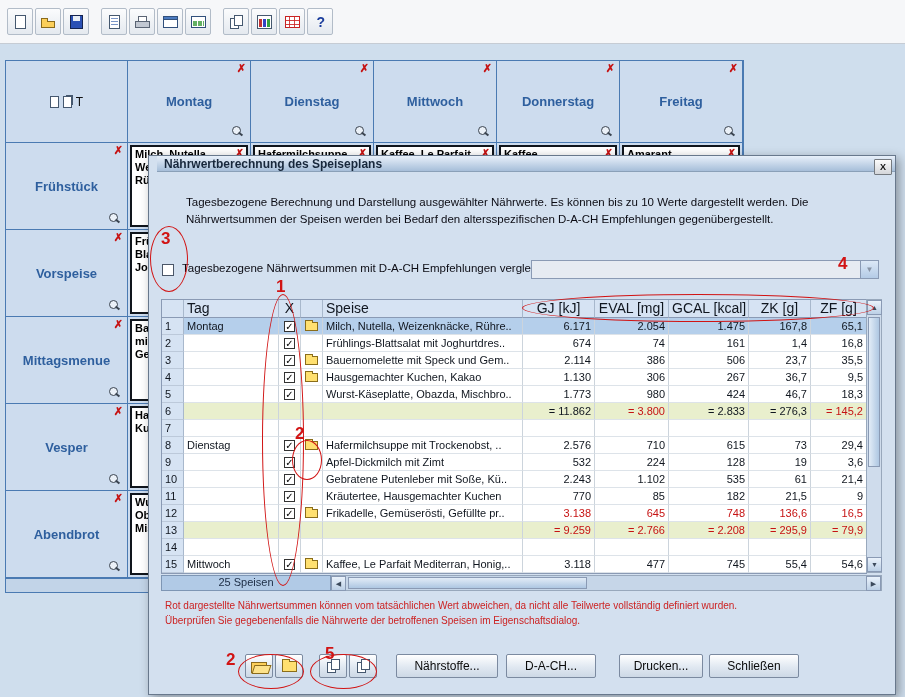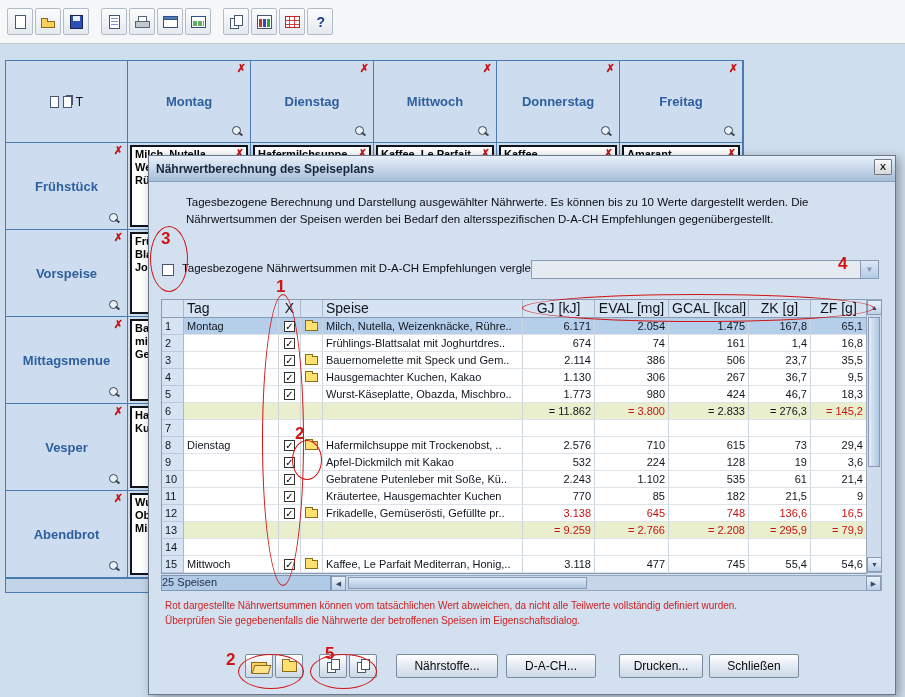--- a/index.html
+++ b/index.html
@@ -45,21 +45,21 @@
   .corner{display:flex;align-items:center;justify-content:center;gap:4px}
   .pg-ic{width:9px;height:12px;background:#fff;border:1px solid #45586f;display:inline-block}
   .pg-ic.p2{box-shadow:2px -2px 0 -1px #45586f}
   .cornerT{font-size:12px;color:#111}
   .dish{position:absolute;left:2px;top:2px;right:2px;bottom:2px;background:#fff;border:2px solid #10151c;font-weight:bold;font-size:11px;line-height:1.2;padding:1px 13px 1px 3px;overflow:hidden;color:#000}
   .dish .bgx{top:1px;right:2px}
   .bg-scroll{position:absolute;left:5px;top:578px;width:740px;height:15px;background:#c2d4e8;border:1px solid #4a7ab2;z-index:1}
 
   
   .dialog{position:absolute;left:148px;top:155px;width:748px;height:540px;background:#d3e0ef;border:1px solid #68788c;box-shadow:3px 3px 10px rgba(0,0,0,.35);z-index:10}
-  .titlebar{position:absolute;left:0;top:0;right:0;height:26px;background:linear-gradient(180deg,#e8f0fa,#a6bed9);border-bottom:1px solid #8aa0b8;display:flex;align-items:center}
+  .titlebar{position:absolute;left:8px;top:0;right:0;height:16px;background:linear-gradient(180deg,#e8f0fa,#a6bed9);border-bottom:1px solid #8aa0b8;display:flex;align-items:flex-end}
   .title{font-size:12px;font-weight:bold;color:#17273b;padding-left:7px}
   .closebtn{position:absolute;right:3px;top:3px;width:18px;height:16px;background:linear-gradient(#fbfbfb,#d4d6da);border:1px solid #74797f;border-radius:1px;font-size:9px;font-weight:bold;color:#111;display:flex;align-items:center;justify-content:center;padding:0;cursor:pointer}
   .desc{position:absolute;left:37px;top:38px;width:694px;font-size:11.5px;color:#0c0c14;line-height:1.5}
   .cmp-check{position:absolute;left:13px;top:108px;width:12px;height:12px;background:#fff;border:1px solid #4a5668}
   .cmp-label{position:absolute;left:33px;top:106px;font-size:11.5px;color:#0c0c14}
   .dropdown{position:absolute;left:382px;top:104px;width:348px;height:19px;border:1px solid #8a9ab4;background:#e6ebf2;display:flex}
   .dd-field{flex:1}
   .dd-arrow{width:18px;background:linear-gradient(#dce8f6,#b4cbe6);border-left:1px solid #8a9ab4;color:#8894a6;font-size:8px;display:flex;align-items:center;justify-content:center}
 
   .ntable{position:absolute;left:12px;top:143px;display:grid;grid-template-columns:22px 95px 22px 22px 200px 72px 74px 80px 62px 56px;background:#fff;border:1px solid #8a9ab4;border-right:none}
@@ -82,21 +82,21 @@
   .copy-ic{width:17px;height:16px;position:relative;display:block}
   .copy-ic::before,.copy-ic::after{content:'';position:absolute;box-sizing:border-box;background:#fff;border:1px solid #45586f;width:9px;height:11px}
   .copy-ic::before{left:2px;top:4px}
   .copy-ic::after{left:6px;top:1px}
 
   .vscroll{position:absolute;left:717px;top:143px;width:16px;height:274px;background:#cfdcec;border:1px solid #98a8bc;display:flex;flex-direction:column}
   .sb-btn{height:15px;min-width:15px;background:linear-gradient(#eaf2fb,#bcd0e6);border:1px solid #8a9ab4;font-size:7px;color:#3c4a5c;display:flex;align-items:center;justify-content:center}
   .vtrack{flex:1;position:relative}
   .vthumb{position:absolute;left:1px;right:1px;top:2px;height:150px;background:linear-gradient(90deg,#e2ecf7,#aec7e2);border:1px solid #8a9ab4}
   .statusrow{position:absolute;left:12px;top:419px;width:721px;height:16px;display:flex}
-  .count{width:170px;background:#b1cae6;border:1px solid #7e96b4;font-size:11px;line-height:13px;color:#1c2c44}
+  .count{width:170px;background:#b1cae6;border:1px solid #7e96b4;font-size:11px;line-height:13px;text-align:center;color:#1c2c44}
   .hscroll{flex:1;display:flex;border:1px solid #98a8bc;border-left:none;background:#c6d6e8}
   .htrack{flex:1;position:relative;background:#c6d6e8}
   .hthumb{position:absolute;left:2px;top:1px;bottom:1px;width:46%;background:linear-gradient(#e2ecf7,#aec7e2);border:1px solid #8a9ab4}
 
   .warning{position:absolute;left:16px;top:443px;width:724px;font-size:10px;color:#cc2222;line-height:1.45}
 
   .ibtn{position:absolute;top:498px;width:28px;height:24px;background:linear-gradient(#ffffff,#e0e8f1 55%,#cdd9e6);border:1px solid #7b8aa0;border-radius:2px;display:flex;align-items:center;justify-content:center;padding:0;cursor:pointer}
   .b-open{left:96px}.b-folder{left:126px}.b-copy1{left:170px}.b-copy2{left:200px}
   .tbn{position:absolute;top:498px;height:24px;font-size:12px;color:#0a0a0a;background:linear-gradient(#ffffff,#e0e8f1 55%,#cdd9e6);border:1px solid #7b8aa0;border-radius:2px;padding:0 8px;cursor:pointer;font-family:"Liberation Sans",sans-serif}
   .b-naehr{left:247px;width:102px}.b-dach{left:357px;width:90px}.b-print{left:470px;width:84px}.b-close{left:560px;width:90px}
@@ -391,21 +391,21 @@
         <div class="c val">710</div>
         <div class="c val">615</div>
         <div class="c val">73</div>
         <div class="c val">29,4</div>
         <div class="c num">9</div>
         <div class="c"></div>
         <div class="c cc">
           <span class="check-ic">✓</span>
         </div>
         <div class="c cc"></div>
-        <div class="c">Apfel-Dickmilch mit Kakao</div>
+        <div class="c">Apfel-Dickmilch mit Zimt</div>
         <div class="c val">532</div>
         <div class="c val">224</div>
         <div class="c val">128</div>
         <div class="c val">19</div>
         <div class="c val">3,6</div>
         <div class="c num">10</div>
         <div class="c"></div>
         <div class="c cc">
           <span class="check-ic">✓</span>
         </div>

